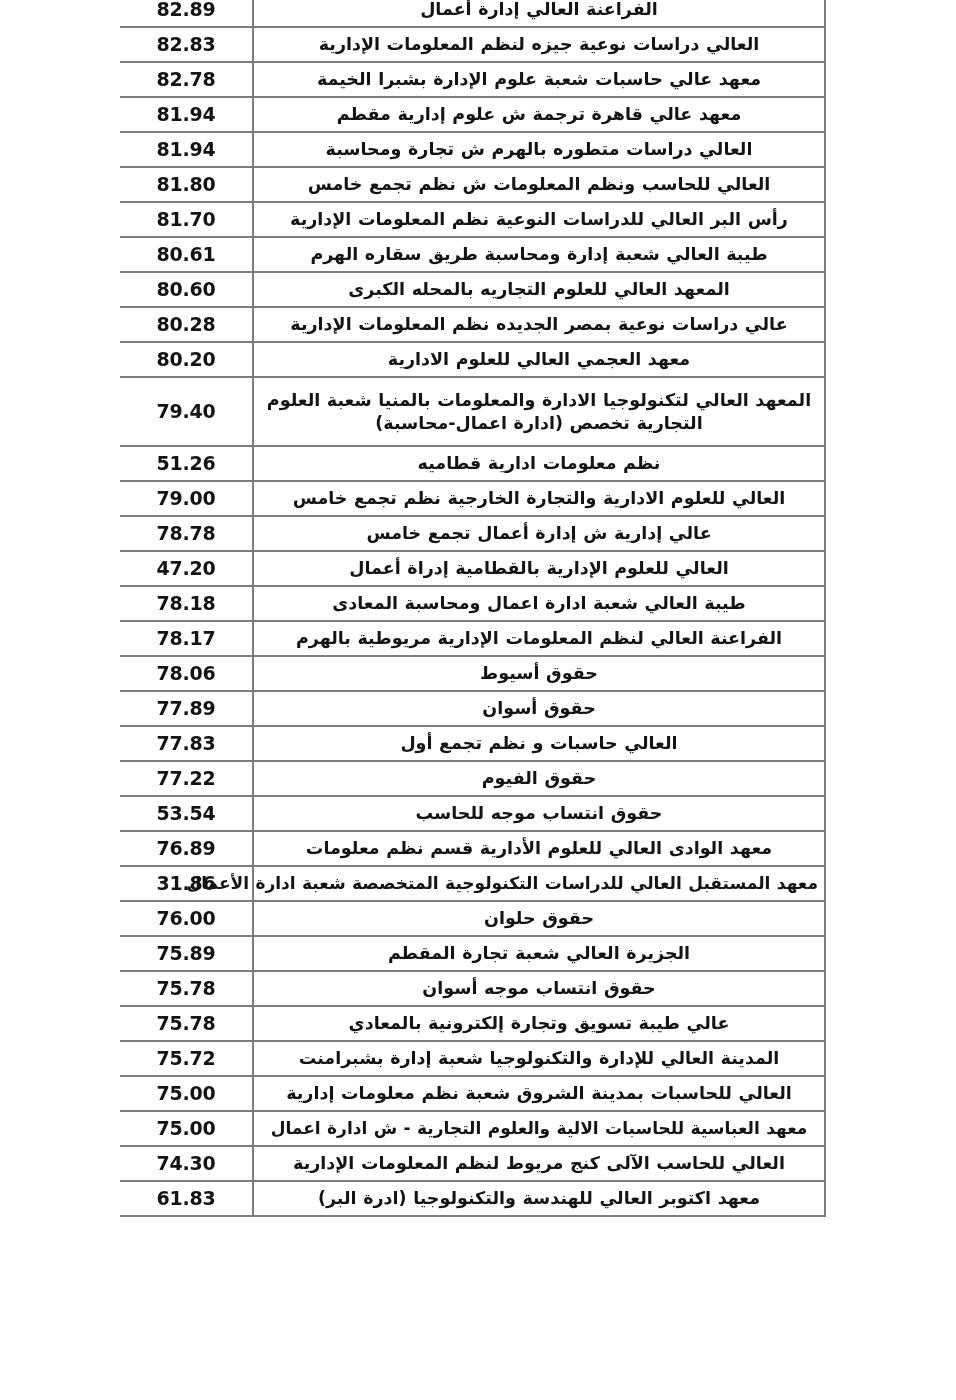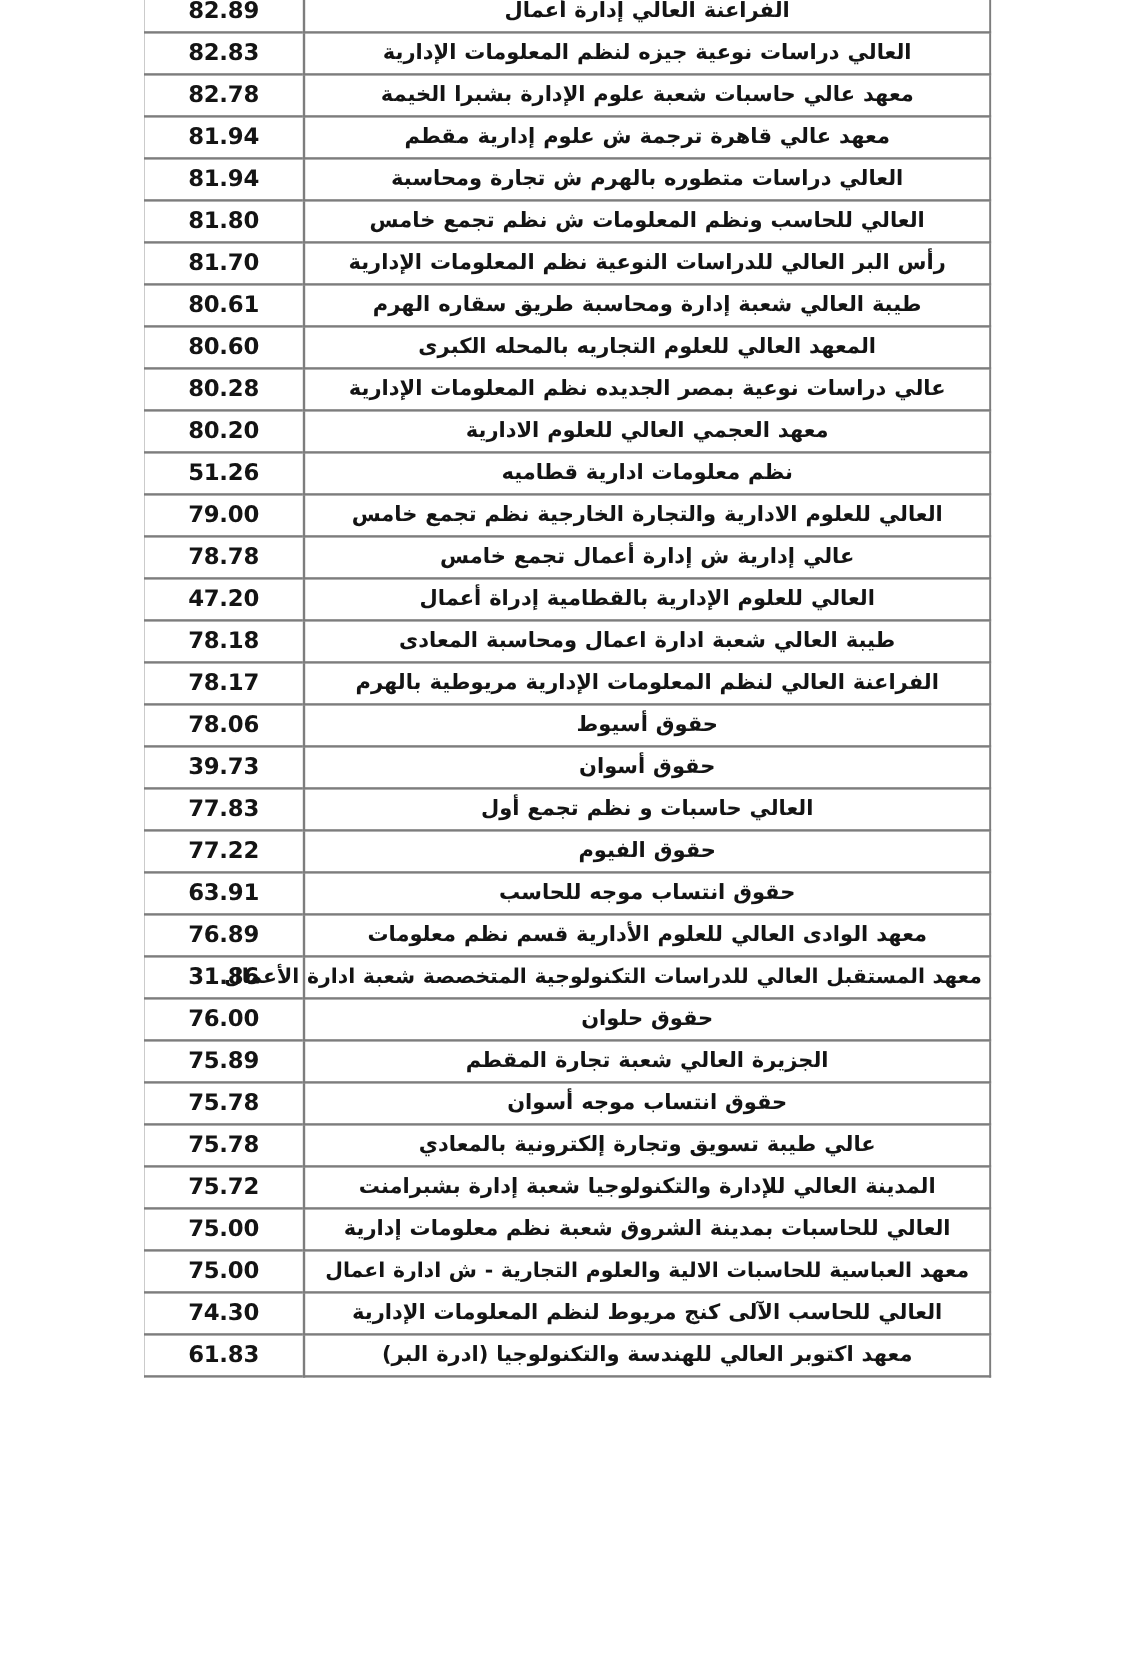--- a/index.html
+++ b/index.html
@@ -130,20 +130,24 @@
             <td class="cell-score">80.60</td>
           </tr>
           <tr class="row-1line">
             <td class="cell-name">عالي دراسات نوعية بمصر الجديده نظم المعلومات الإدارية</td>
             <td class="cell-score">80.28</td>
           </tr>
           <tr class="row-1line">
             <td class="cell-name">معهد العجمي العالي للعلوم الادارية</td>
             <td class="cell-score">80.20</td>
           </tr>
+          <tr class="row-2line">
+            <td class="cell-name">المعهد العالي لتكنولوجيا الادارة والمعلومات بالمنيا شعبة العلوم التجارية تخصص (ادارة اعمال-محاسبة)</td>
+            <td class="cell-score">79.40</td>
+          </tr>
           <tr class="row-1line">
             <td class="cell-name">نظم معلومات ادارية قطاميه</td>
             <td class="cell-score">51.26</td>
           </tr>
           <tr class="row-1line">
             <td class="cell-name">العالي للعلوم الادارية والتجارة الخارجية نظم تجمع خامس</td>
             <td class="cell-score">79.00</td>
           </tr>
           <tr class="row-1line">
             <td class="cell-name">عالي إدارية ش إدارة أعمال تجمع خامس</td>
@@ -160,33 +164,33 @@
           <tr class="row-1line">
             <td class="cell-name">الفراعنة العالي لنظم المعلومات الإدارية مريوطية بالهرم</td>
             <td class="cell-score">78.17</td>
           </tr>
           <tr class="row-1line">
             <td class="cell-name">حقوق أسيوط</td>
             <td class="cell-score">78.06</td>
           </tr>
           <tr class="row-1line">
             <td class="cell-name">حقوق أسوان</td>
-            <td class="cell-score">39.73</td>
+            <td class="cell-score">77.89</td>
           </tr>
           <tr class="row-1line">
             <td class="cell-name">العالي حاسبات و نظم تجمع أول</td>
             <td class="cell-score">77.83</td>
           </tr>
           <tr class="row-1line">
             <td class="cell-name">حقوق الفيوم</td>
             <td class="cell-score">77.22</td>
           </tr>
           <tr class="row-1line">
             <td class="cell-name">حقوق انتساب موجه للحاسب</td>
-            <td class="cell-score">63.91</td>
+            <td class="cell-score">53.54</td>
           </tr>
           <tr class="row-1line">
             <td class="cell-name">معهد الوادى العالي للعلوم الأدارية قسم نظم معلومات</td>
             <td class="cell-score">76.89</td>
           </tr>
           <tr class="row-1line">
             <td class="cell-name nowrap">معهد المستقبل العالي للدراسات التكنولوجية المتخصصة شعبة ادارة الأعمال</td>
             <td class="cell-score">31.86</td>
           </tr>
           <tr class="row-1line">

